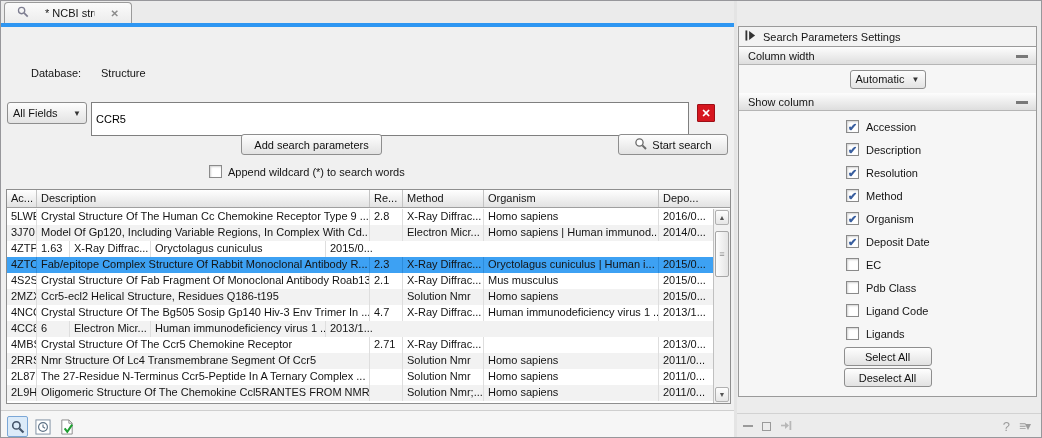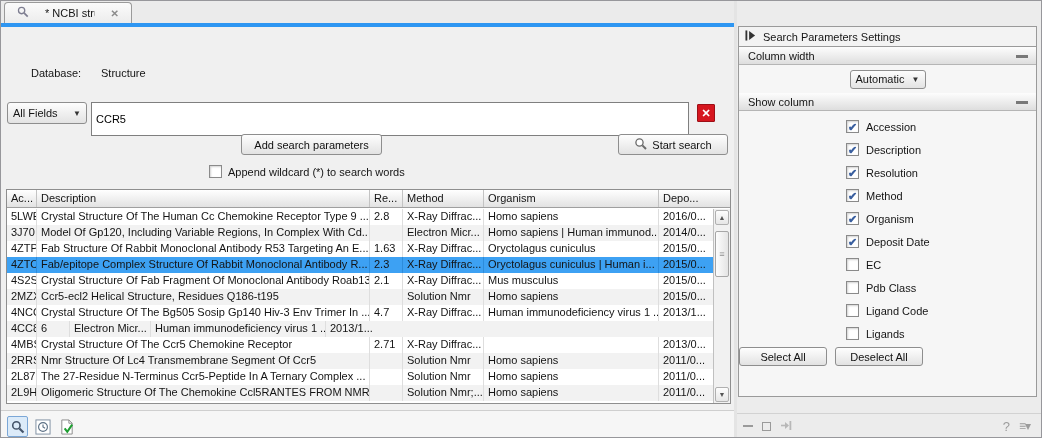--- a/index.html
+++ b/index.html
@@ -132,21 +132,21 @@
   }
   .minus { position: absolute; right: 8px; top: 8px; width: 12px; height: 3px; background: #787878; }
   .cw-content { height: 28px; display: flex; align-items: center; justify-content: center; }
   .cw-dd {
     width: 76px; height: 19px; border: 1px solid #8e8e8e; border-radius: 3px;
     background: linear-gradient(#fdfdfd, #e3e3e3); display: flex; align-items: center;
     padding: 0 5px; gap: 4px;
   }
   .cb-list { padding: 6px 0 0 107px; }
   .cbrow { display: flex; align-items: center; gap: 7px; height: 19px; margin-bottom: 4px; }
-  .sp-buttons { display: flex; flex-direction: row; align-items: center; gap: 8px; margin-top: 4px; }
+  .sp-buttons { display: flex; flex-direction: column; align-items: center; gap: 2px; margin-top: 4px; }
   .sp-btn { width: 88px; height: 19px; }
   .sp-sep { position: absolute; left: 0; top: 412px; width: 306px; border-top: 1px solid #d2d2d2; }
   .sp-icons {
     position: absolute; left: 0; top: 414px; width: 299px; height: 22px;
     display: flex; align-items: center; padding: 0 6px; gap: 9px; color: #9a9a9a;
   }
   .flex-spacer { flex: 1; }
   .dash-ico { width: 10px; height: 2px; background: #9a9a9a; }
   .sq-ico { width: 9px; height: 9px; border: 1px solid #9a9a9a; }
   .help-ico { font-size: 13px; color: #9c9c9c; }
@@ -220,21 +220,20 @@
             <div class="trow alt">
               <div class="tcell col-acc">3J70</div>
               <div class="tcell col-desc">Model Of Gp120, Including Variable Regions, In Complex With Cd...</div>
               <div class="tcell col-res"></div>
               <div class="tcell col-method">Electron Micr...</div>
               <div class="tcell col-organism">Homo sapiens | Human immunod...</div>
               <div class="tcell col-deposit">2014/0...</div>
             </div>
             <div class="trow">
               <div class="tcell col-acc">4ZTP</div>
-              <div class="tcell col-desc">Fab Structure Of Rabbit Monoclonal Antibody R53 Targeting An E...</div>
               <div class="tcell col-res">1.63</div>
               <div class="tcell col-method">X-Ray Diffrac...</div>
               <div class="tcell col-organism">Oryctolagus cuniculus</div>
               <div class="tcell col-deposit">2015/0...</div>
             </div>
             <div class="trow selected">
               <div class="tcell col-acc">4ZTO</div>
               <div class="tcell col-desc">Fab/epitope Complex Structure Of Rabbit Monoclonal Antibody R...</div>
               <div class="tcell col-res">2.3</div>
               <div class="tcell col-method">X-Ray Diffrac...</div>

